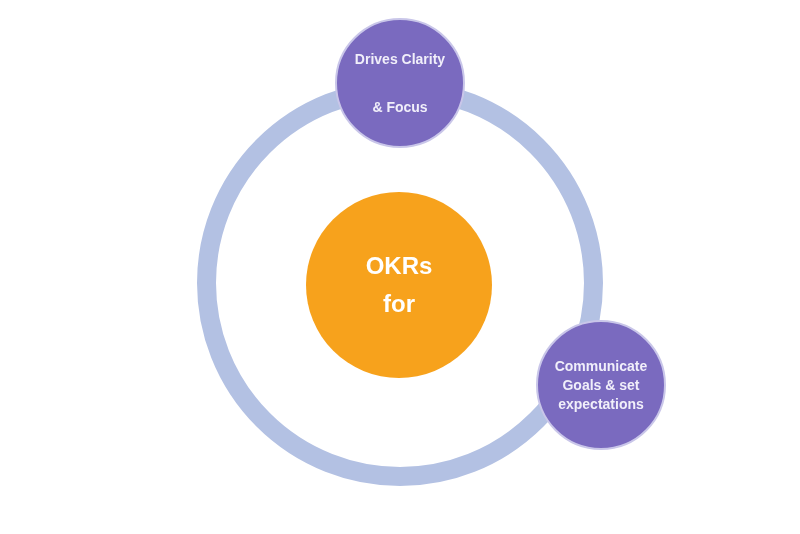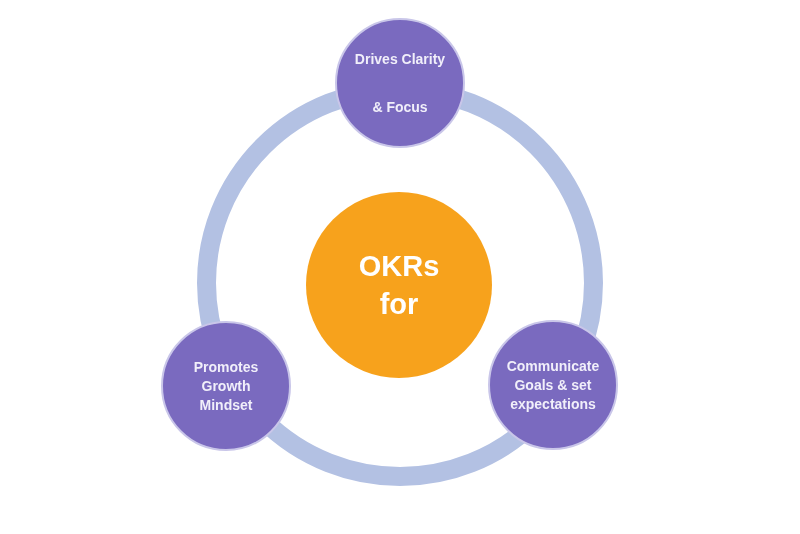--- a/index.html
+++ b/index.html
@@ -41,50 +41,45 @@
     height: 130px;
     background: var(--node-fill, #7A6ABF);
     border: 2px solid var(--node-edge, #C9C6E9);
     color: var(--node-text, #F1EFFA);
     font-size: 14px;
     font-weight: bold;
     line-height: 19px;
   }
   .node-top { left: 335px; top: 18px; gap: 29px; }
   .node-bottom-left { left: 161px; top: 321px; }
-  .node-bottom-right { left: 488px; top: 320px; }
+  .node-bottom-right { left: 536px; top: 320px; }
   .center-node {
     left: 306px;
     top: 192px;
     width: 186px;
     height: 186px;
     background: var(--center-fill, #F7A21C);
     color: var(--center-text, #FFFFFF);
-    font-size: 29px;
+    font-size: 24px;
     font-weight: bold;
     line-height: 38px;
   }
 </style>
 </head>
 <body>
 
 <div class="stage">
 
   <div class="ring"></div>
 
   <div class="node satellite node-top">
     <span>Drives Clarity</span>
     <span>&amp; Focus</span>
   </div>
 
-  <div class="node satellite node-bottom-left">
-    <span>Promotes</span>
-    <span>Growth</span>
-    <span>Mindset</span>
-  </div>
 
   <div class="node satellite node-bottom-right">
     <span>Communicate</span>
     <span>Goals &amp; set</span>
     <span>expectations</span>
   </div>
 
   <div class="node center-node">
     <span>OKRs</span>
     <span>for</span>

